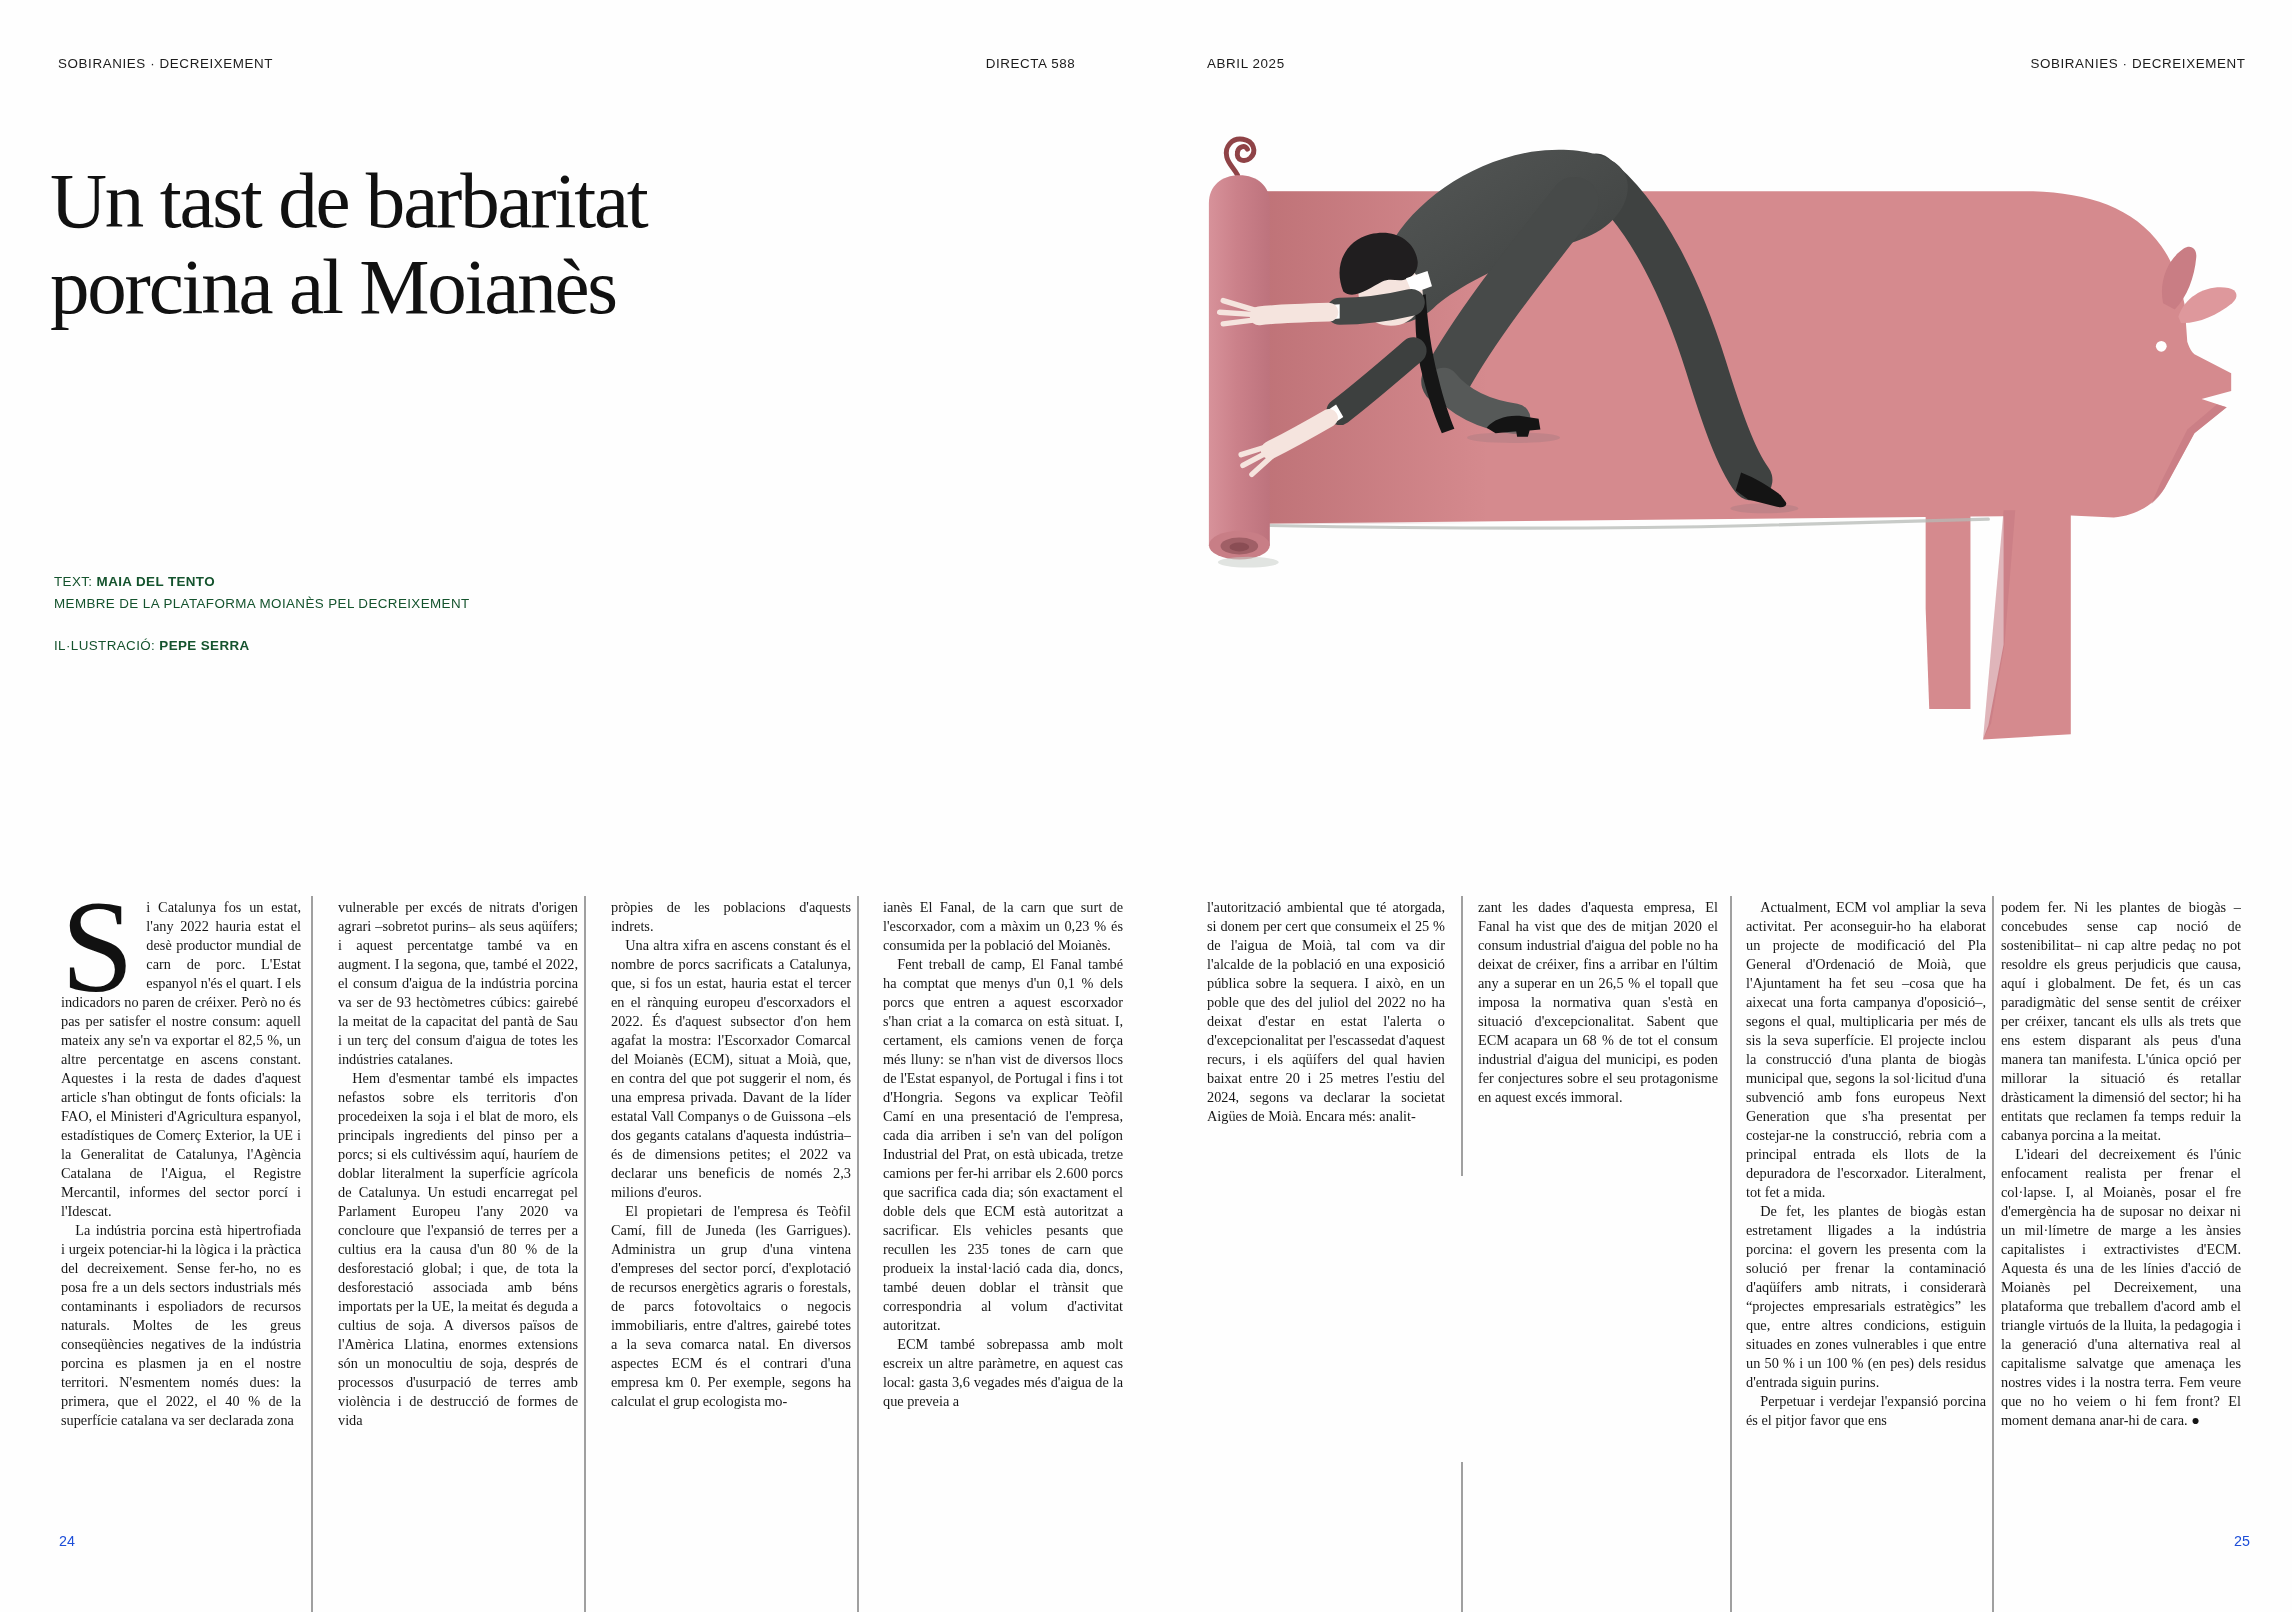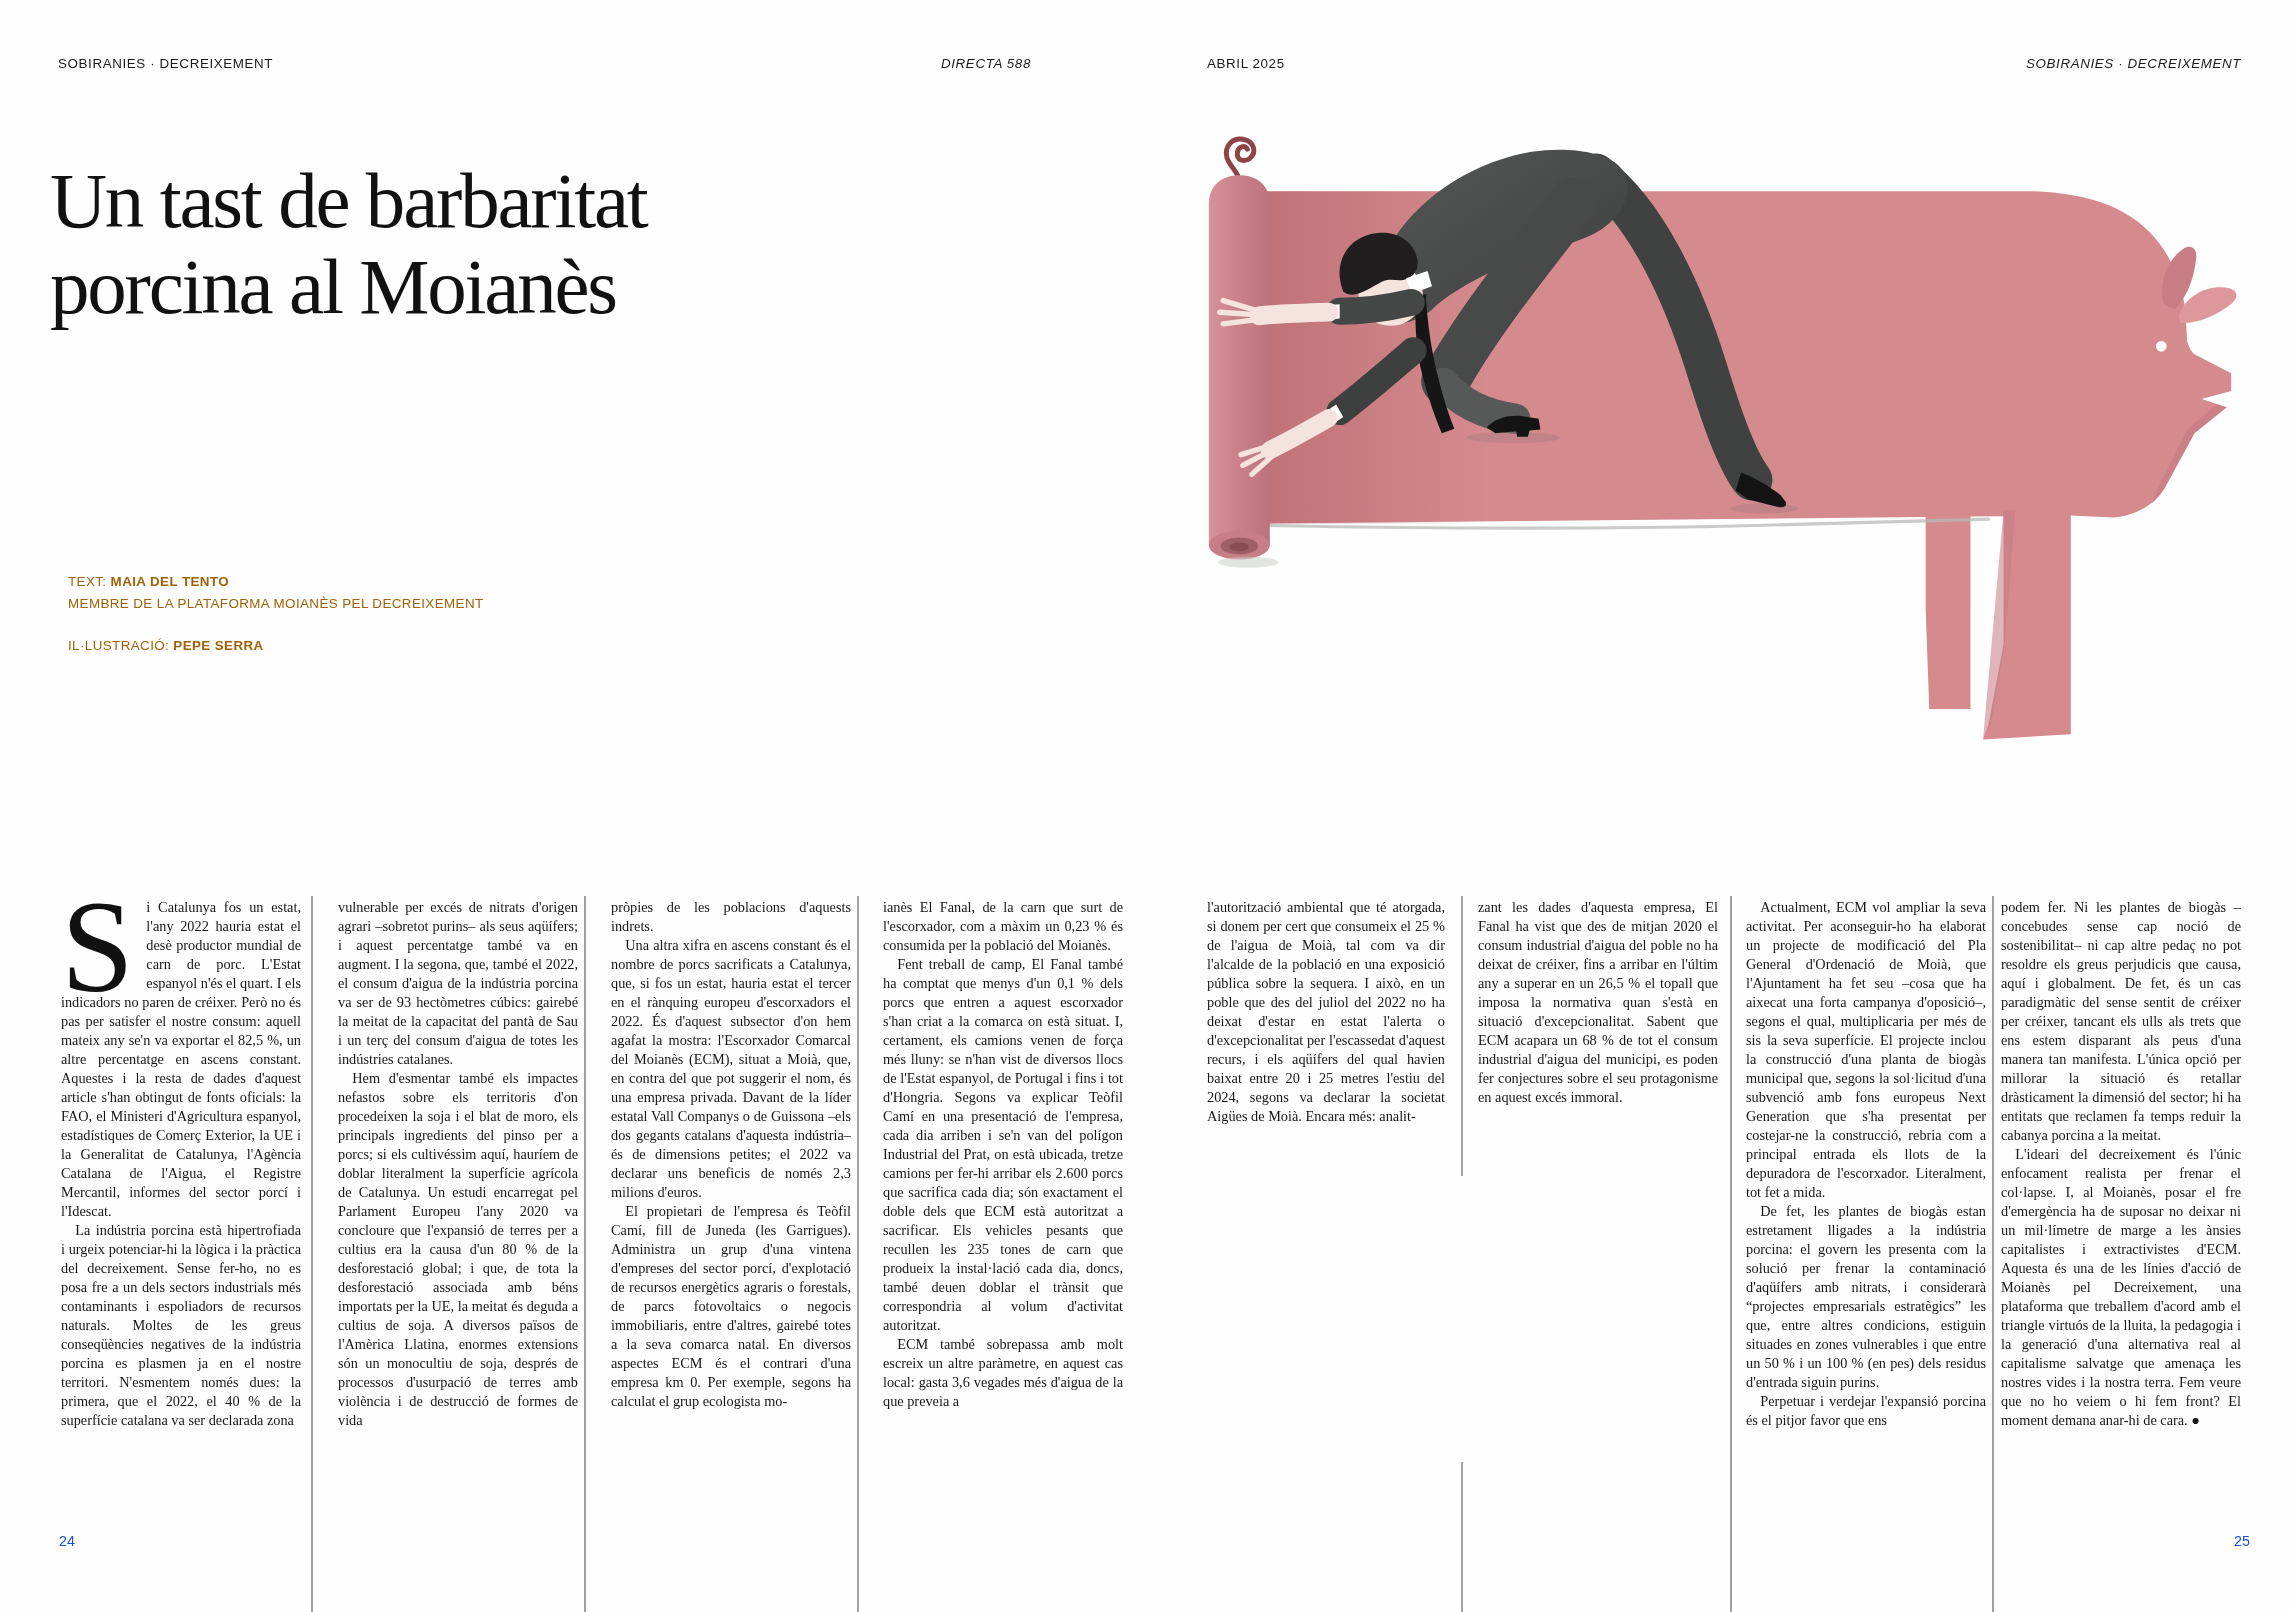--- a/index.html
+++ b/index.html
@@ -1,26 +1,26 @@
 <!DOCTYPE html>
 <html lang="ca" style="font-size:14.3px"><head>
 <meta charset="utf-8">
 <style>
   html,body{margin:0;padding:0;background:#e8e8e8;}
   #canvas{position:relative;width:2293px;height:1613px;background:#fefefe;overflow:hidden;
           font-family:"Liberation Serif",serif;color:#151515;}
   .hd{position:absolute;top:56px;font-family:"Liberation Sans",sans-serif;font-size:13.4px;
       letter-spacing:0.6px;color:#1c1c1c;white-space:nowrap;}
-  .hd.r{text-align:left;font-style:italic;}
+  .hd.r{text-align:center;}
   .title{position:absolute;left:50px;top:158px;font-size:79px;line-height:86px;
          letter-spacing:-2.2px;color:#111;font-weight:500;}
   .lede{position:absolute;left:56px;top:362px;width:734px;font-family:"Liberation Sans",sans-serif;
         font-size:24px;line-height:34px;color:#0f0f0f;}
-  .byrow{position:absolute;left:68px;font-family:"Liberation Sans",sans-serif;font-size:13.4px;
-         letter-spacing:0.4px;color:#a16207;white-space:nowrap;}
+  .byrow{position:absolute;left:54px;font-family:"Liberation Sans",sans-serif;font-size:13.4px;
+         letter-spacing:0.4px;color:#14532d;white-space:nowrap;}
   .byrow b{font-weight:bold;}
   .col{position:absolute;top:898px;width:240px;text-align:justify;font-size:14.3px;
        line-height:19px;color:#161616;}
   .col p{margin:0;}
   .col p.ind{text-indent:14.3px;}
   .dcap{float:left;font-size:131px;line-height:93px;padding:1.8px 12.5px 0 0;color:#111;}
   .divider{position:absolute;width:1.8px;background:#a0a0a0;}
   .pullquote{position:absolute;left:1207px;top:1281px;width:541px;font-size:30px;
              line-height:38px;letter-spacing:-0.3px;color:#121212;}
   .pgnum{position:absolute;font-family:"Liberation Sans",sans-serif;font-size:14.3px;color:#1d4ed8;}

